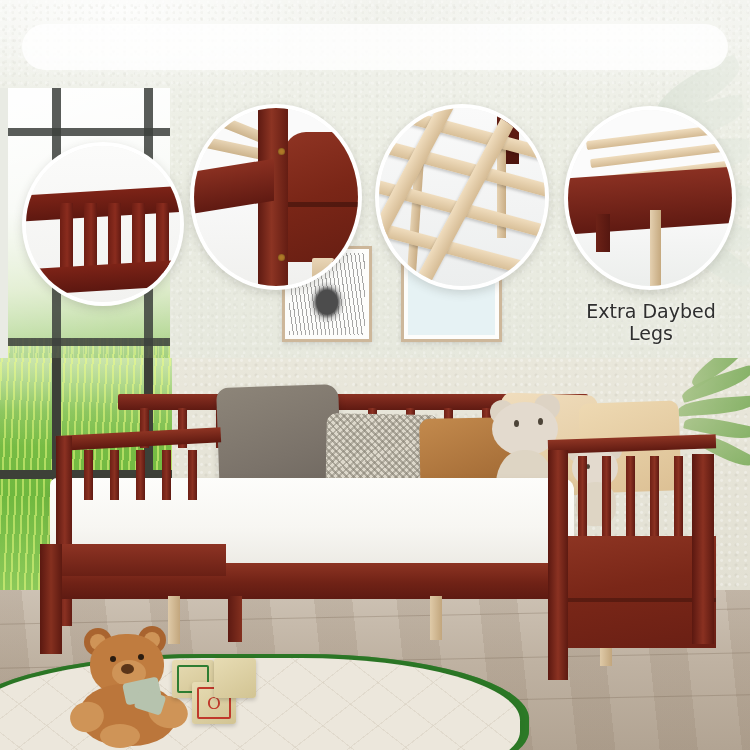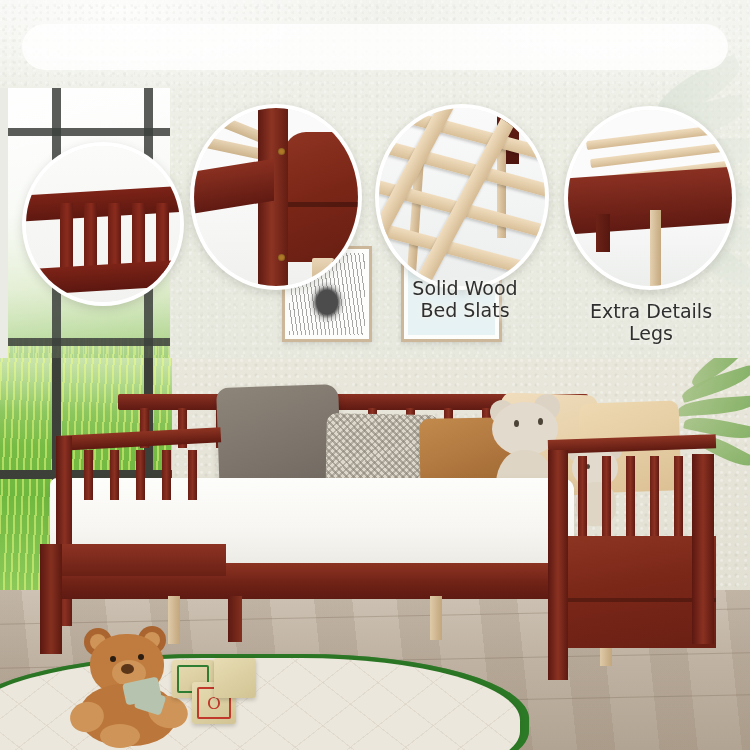--- a/index.html
+++ b/index.html
@@ -504,35 +504,33 @@
       <div class="sl-post" style="left:32px; top:48px; width:9px;  height:120px; transform:rotate(4deg)"></div>
       <div class="sl-post" style="left:118px;top:30px; width:9px;  height:100px;"></div>
       <div class="sl-bar" style="left:-18px; top:18px; width:210px; height:13px; transform:rotate(15deg)"></div>
       <div class="sl-bar" style="left:-22px; top:54px; width:218px; height:13px; transform:rotate(15deg)"></div>
       <div class="sl-bar" style="left:-22px; top:96px; width:220px; height:13px; transform:rotate(15deg)"></div>
       <div class="sl-bar" style="left:-18px; top:138px;width:212px; height:13px; transform:rotate(15deg)"></div>
       <div class="sl-bar" style="left:14px;  top:-16px;width:15px;  height:200px; transform:rotate(28deg); background:linear-gradient(90deg,#f0ddbe,#d6bc95)"></div>
       <div class="sl-bar" style="left:86px;  top:-30px;width:15px;  height:220px; transform:rotate(28deg); background:linear-gradient(90deg,#f0ddbe,#d6bc95)"></div>
     </div>
   </div>
-  <div class="cap cap3">Solid Wood
-Bed Slats</div>
 
   <div class="bubble bub4">
     <div class="b-inner">
       <div class="lg-bg"></div>
       <div class="lg-slat" style="left:18px; top:22px; width:150px; transform:rotate(-7deg)"></div>
       <div class="lg-slat" style="left:22px; top:40px; width:150px; transform:rotate(-7deg)"></div>
       <div class="lg-slat" style="left:26px; top:58px; width:150px; transform:rotate(-7deg)"></div>
       <div class="lg-rail"></div>
       <div class="lg-leg dark" style="left:28px; top:104px; width:14px; height:38px;"></div>
       <div class="lg-leg" style="left:82px; top:100px; width:11px; height:76px;"></div>
     </div>
   </div>
-  <div class="cap cap4">Extra Details
+  <div class="cap cap4">Extra Daybed
 Legs</div>
 
   <div class="scene">
 
     <div class="scene-wall"></div>
 
     <div class="scene-window">
       <div class="sg"></div>
       <div class="mv" style="left:58px"></div>
       <div class="mv" style="left:150px"></div>

